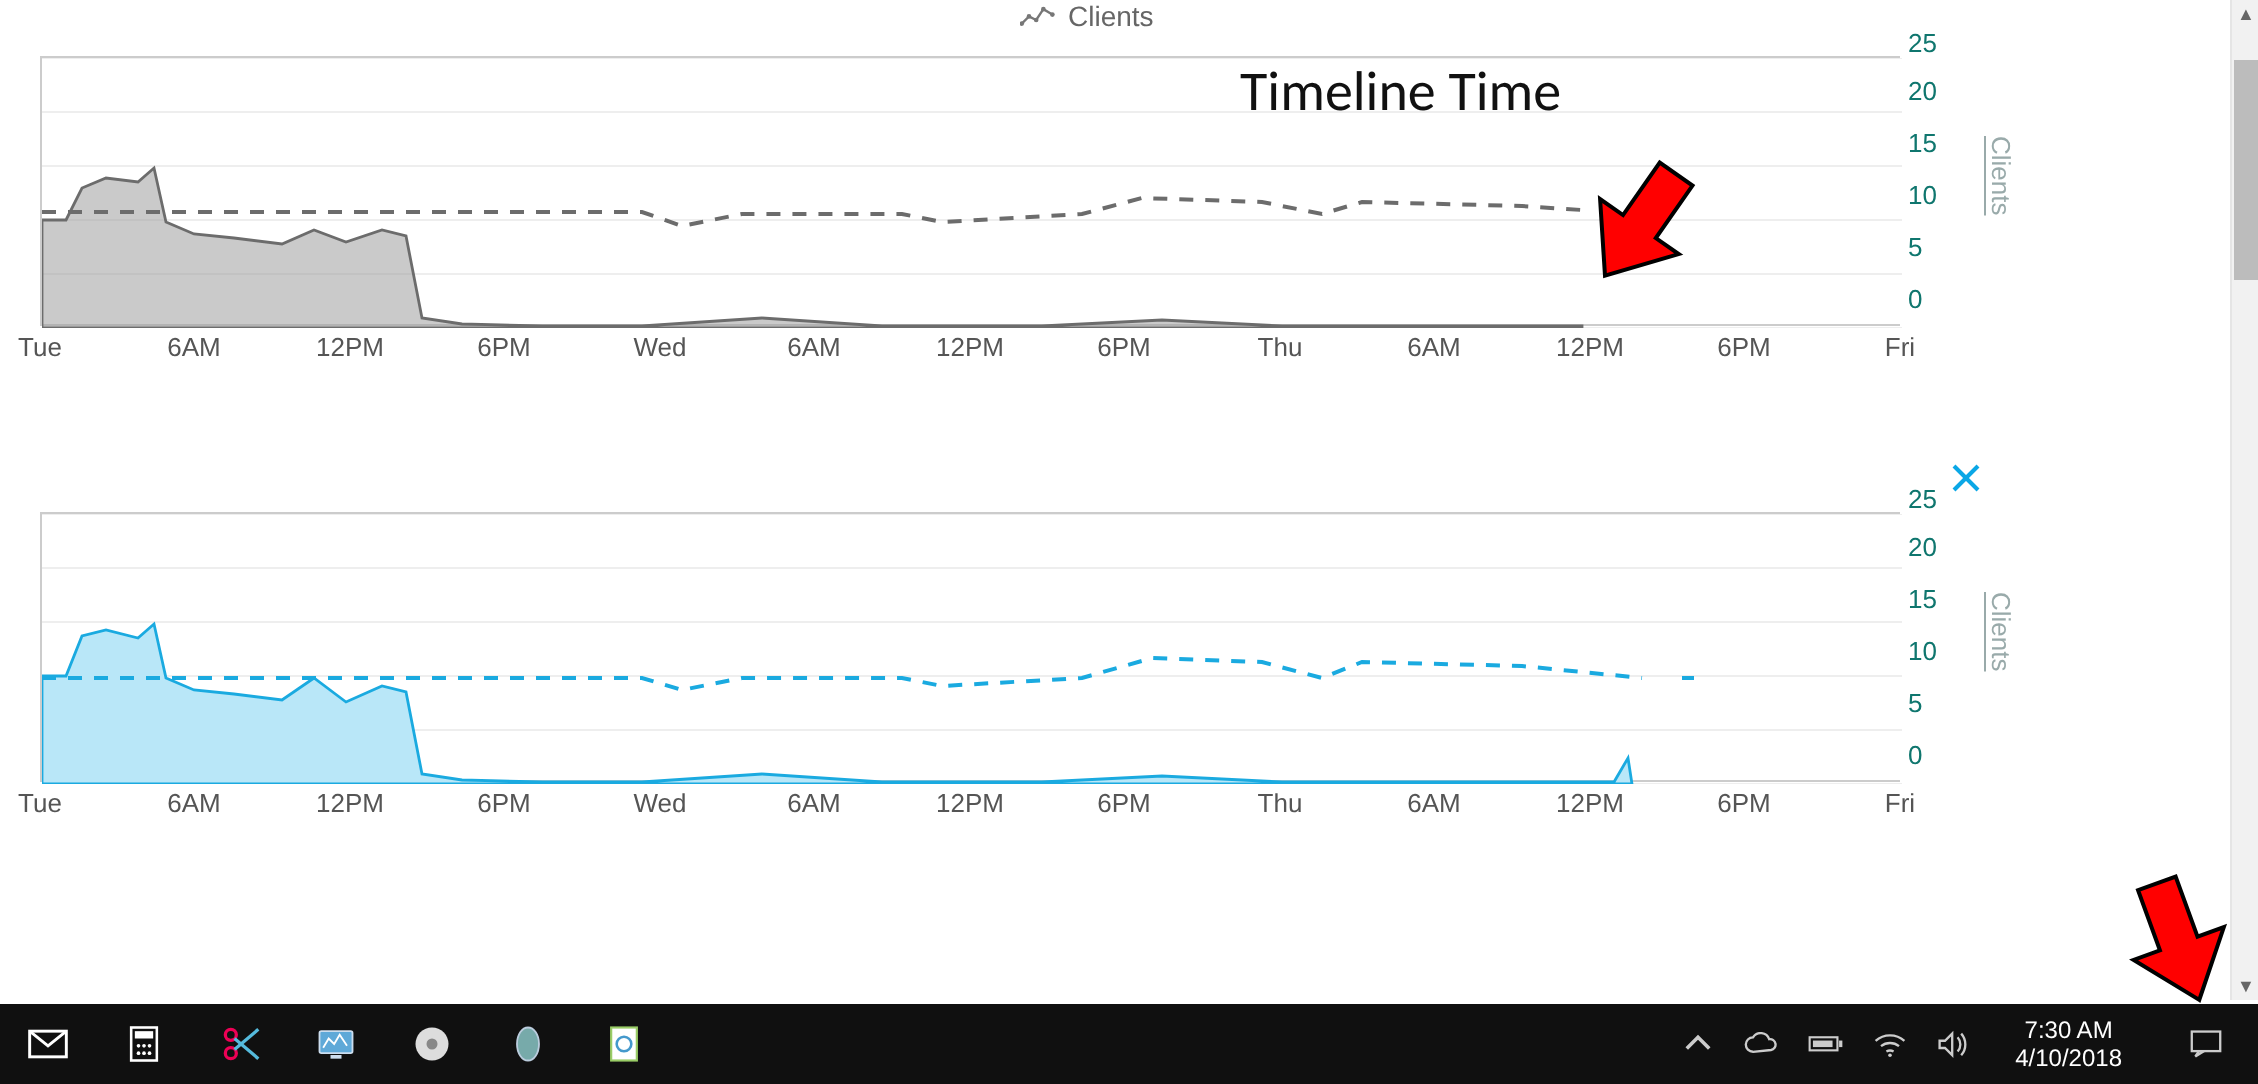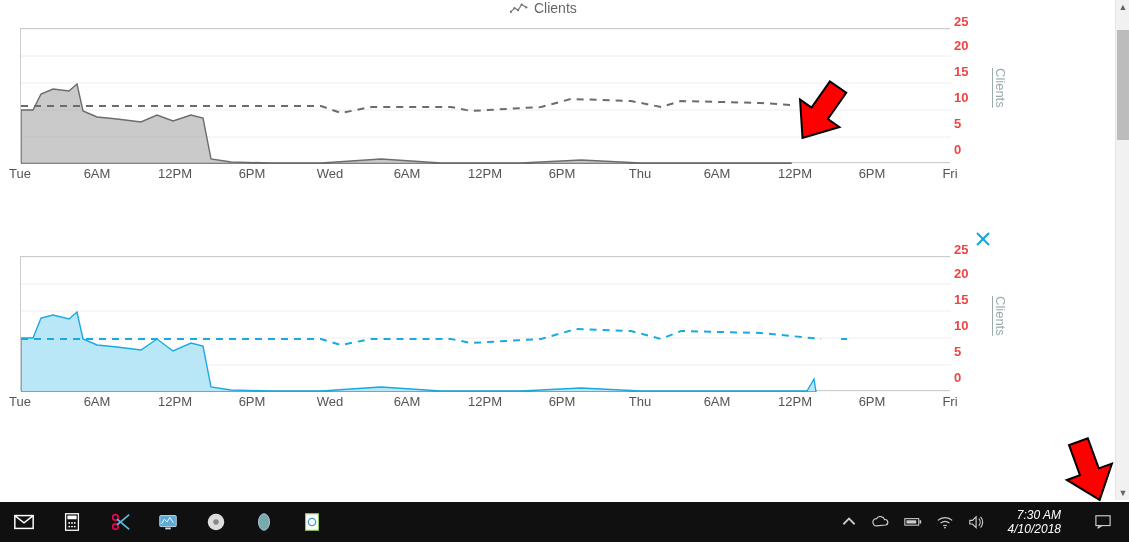--- a/index.html
+++ b/index.html
@@ -8,39 +8,39 @@
   .legend { position: absolute; left: 510px; top: 0; display: flex; align-items: center; gap: 6px; font-size: 14px; color: #666; }
   .legend-icon { width: 18px; height: 14px; display: inline-block; }
 
   .chart-wrap { position: absolute; left: 20px; }
   .chart1 { top: 28px; }
   .chart2 { top: 256px; }
 
   .plot-box { position: relative; width: 930px; height: 135px; border-left: 1px solid #ccc; border-top: 1px solid #ccc; border-bottom: 1px solid #ccc; background: #fff; }
   .plot-svg { position: absolute; left:0; top:0; }
   .grid line { stroke: #eee; stroke-width: 1; }
-  .axis-y { position: absolute; right: -36px; top: -12px; height: 160px; font-size: 13px; color: #ef4444; width: 32px; text-align: right; font-weight: bold; }
+  .axis-y { position: absolute; right: -36px; top: -12px; height: 160px; font-size: 13px; color: #0f766e; width: 32px; text-align: right; }
   .axis-y div { position: absolute; left: 0; }
   .axis-label { position: absolute; right: -58px; top: 40px; font-size: 13px; color: #9aa; text-decoration: underline; writing-mode: vertical-rl; text-orientation: mixed; }
   .axis-x { position: absolute; left: 0; top: 138px; width: 930px; font-size: 13px; color: #555; height: 18px; }
   .axis-x div { position: absolute; transform: translateX(-50%); text-align: right; }
 
   .close-btn { position: absolute; left: 970px; top: 226px; width:26px; height:26px; display:flex; align-items:center; justify-content:center; cursor:pointer; color:#0aa7e6; font-size:20px; }
   .annot { position: absolute; font: 400 28px "Calibri", sans-serif; color: #111; }
   .arrow { position: absolute; }
 
   
   .taskbar { position: absolute; left:0; bottom:0; width:1129px; height:40px; background:#101010; color:#fff; display:flex; align-items:center; }
   .tb-left { display:flex; align-items:center; gap:0; height:100%; }
   .tb-btn { width:48px; height:40px; display:flex; align-items:center; justify-content:center; cursor:pointer; }
   .tb-btn svg { width:22px; height:22px; }
   .tb-sep { flex:1; }
   .tray { display:flex; align-items:center; gap:14px; padding-right:6px; height:100%; }
   .tray-icon { width:18px; height:18px; display:flex; align-items:center; justify-content:center; cursor:pointer; color:#ddd; }
-  .clock { font-size:12px; line-height:14px; text-align:right; padding:0 8px; cursor:pointer;font-style:italic; }
+  .clock { font-size:12px; line-height:14px; text-align:center; padding:0 8px; cursor:pointer; }
   .action-center { width:40px; height:40px; display:flex; align-items:center; justify-content:center; cursor:pointer; }
 
   .scrollbar { position:absolute; right:0; top:0; width:14px; height:500px; background:#f1f1f1; border-left:1px solid #e5e5e5;}
   .scrollthumb { position:absolute; left:1px; top:30px; width:12px; height:110px; background:#bcbcbc;}
   .scrollarrow { position:absolute; left:0; width:14px; height:14px; text-align:center; font-size:9px; color:#666; line-height:14px;}
   .sa-up{top:0;} .sa-down{bottom:0;}
 </style>
 </head>
 <body>
 
@@ -144,20 +144,21 @@
       <div style="left:465px">12PM</div>
       <div style="left:542px">6PM</div>
       <div style="left:620px">Thu</div>
       <div style="left:697px">6AM</div>
       <div style="left:775px">12PM</div>
       <div style="left:852px">6PM</div>
       <div style="left:930px">Fri</div>
     </div>
   </div>
 
+  <div class="annot" style="left:620px; top:28px;">Timeline Time</div>
   <svg class="arrow" style="left:782px; top:70px;" width="80" height="80">
     <g transform="rotate(215 40 40)">
       <path d="M40 6 L64 36 L50 36 L50 68 L30 68 L30 36 L16 36 Z" fill="#ff0000" stroke="#000" stroke-width="2"></path>
     </g>
   </svg>
 
   <svg class="arrow" style="left:1048px; top:428px;" width="80" height="80">
     <g transform="rotate(160 40 40)">
       <path d="M40 6 L64 36 L50 36 L50 68 L30 68 L30 36 L16 36 Z" fill="#ff0000" stroke="#000" stroke-width="2"></path>
     </g>

